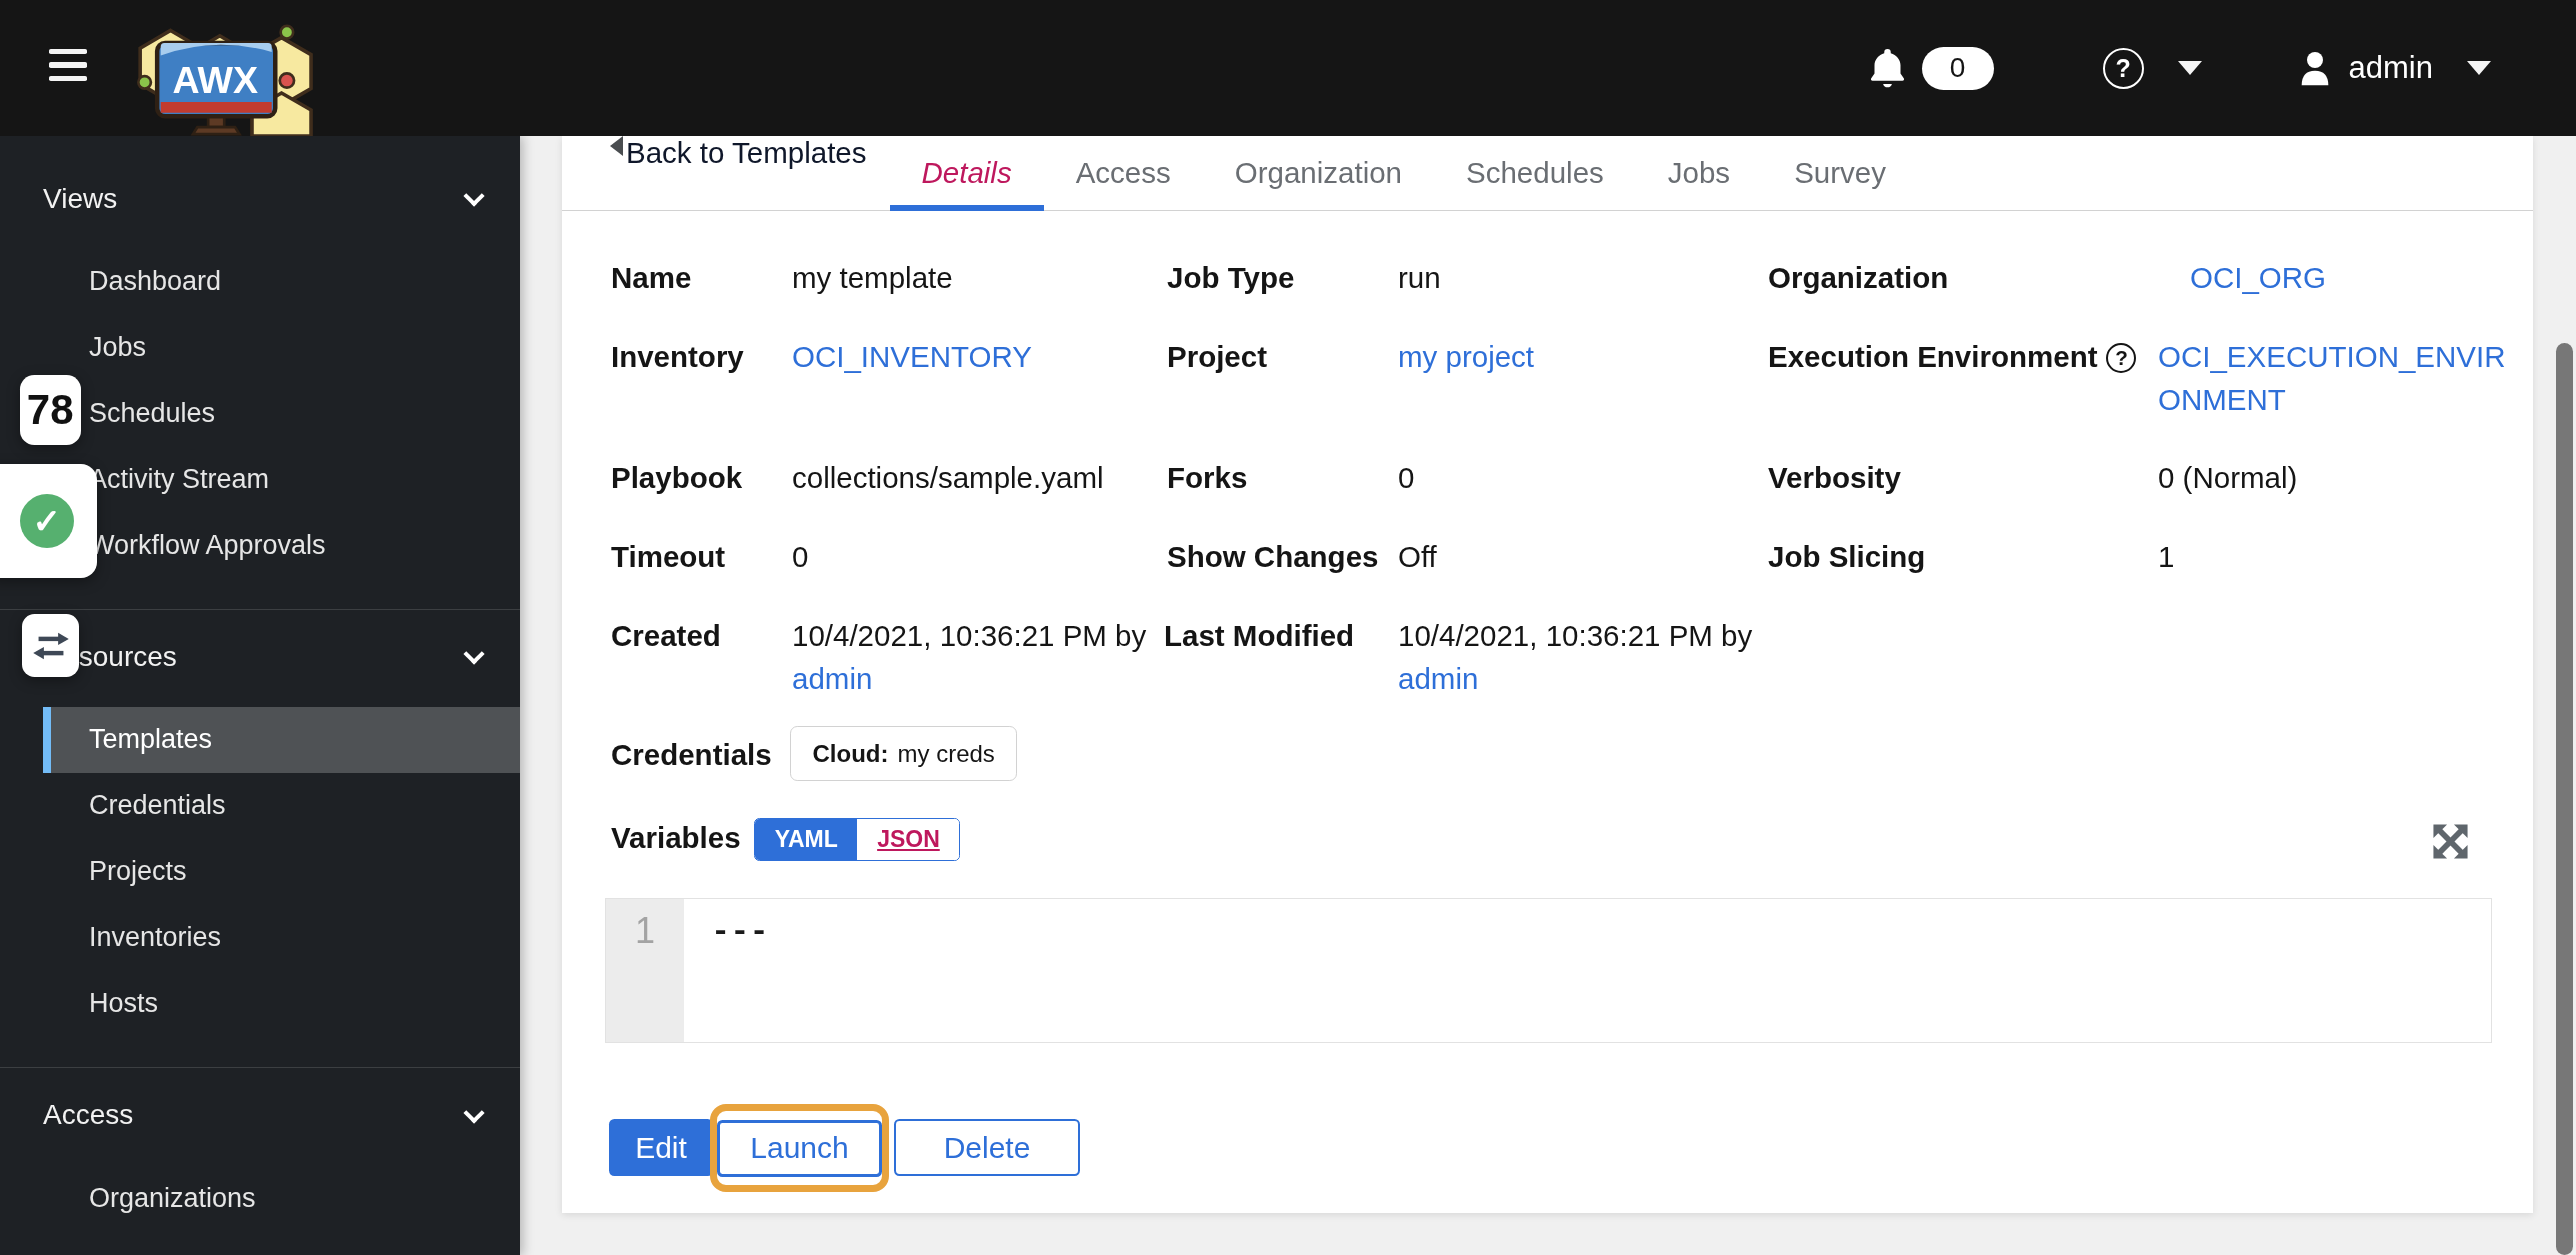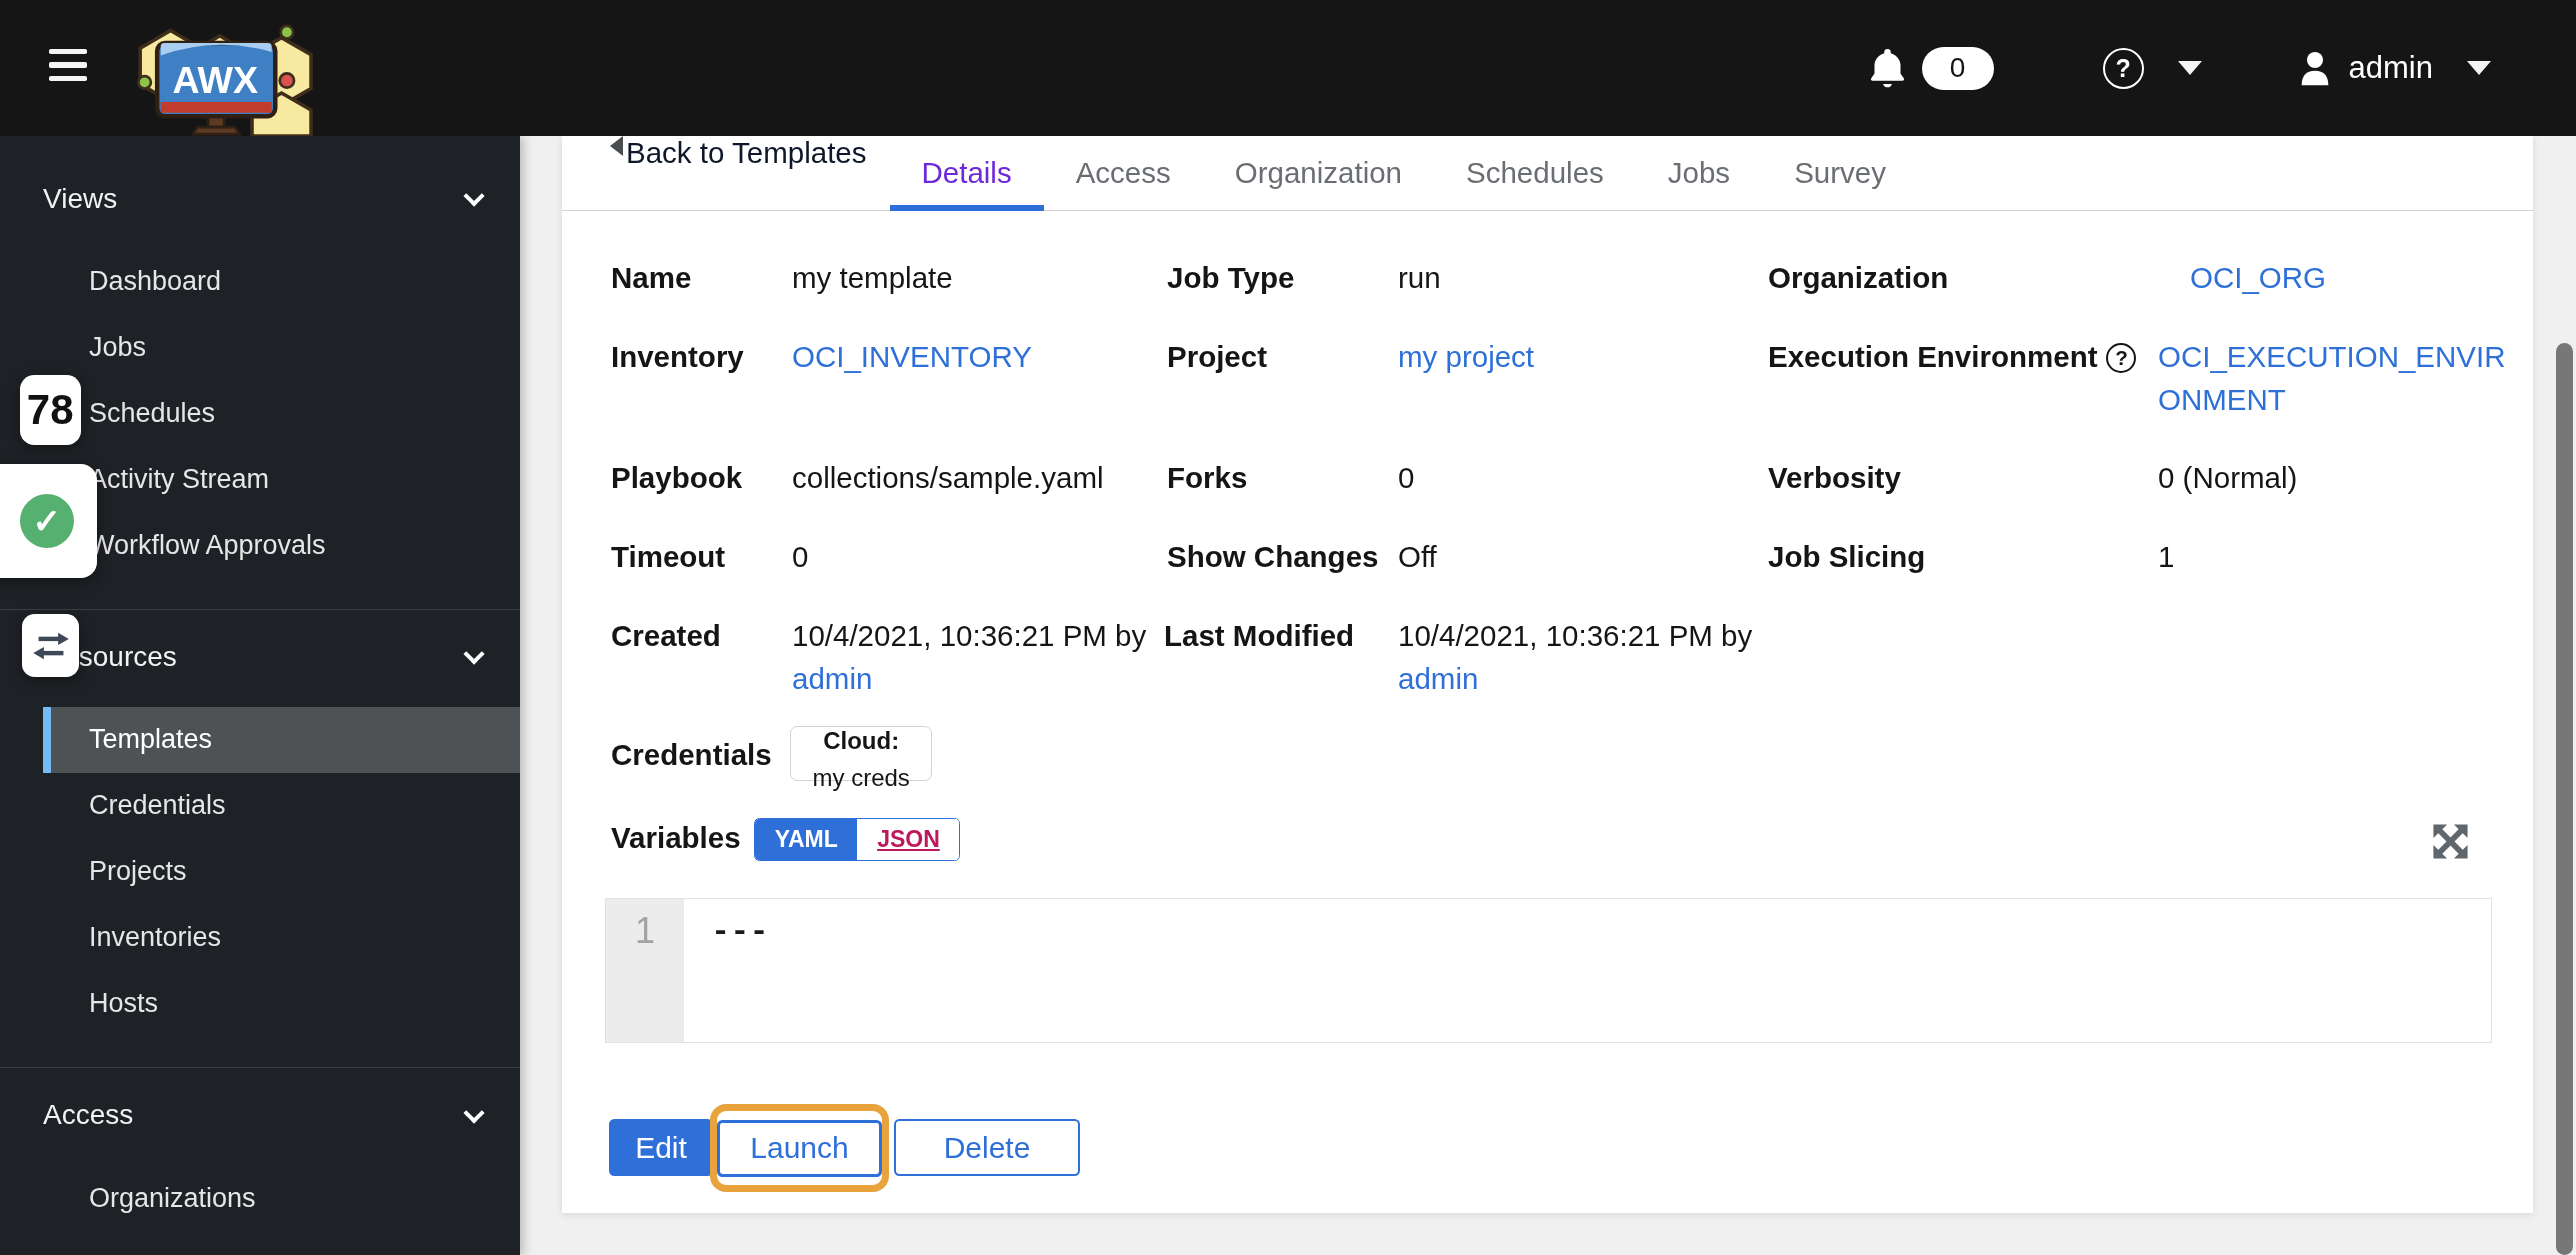--- a/index.html
+++ b/index.html
@@ -52,21 +52,21 @@
   
   .card { position:absolute; left:562px; top:136px; width:1971px; height:1077px; background:#fff;
           box-shadow:0 1.8px 7.2px rgba(0,0,0,0.10); z-index:5; }
 
   .tabbar { position:absolute; left:0; top:0; width:1971px; height:75px; border-bottom:0.9px solid #d2d2d2;
             display:flex; align-items:stretch; padding-left:25px; }
   .backlink { display:flex; align-items:flex-start; gap:3px; padding:0 23px; color:#0f172a; font-size:29.5px; cursor:pointer; }
   .caret-left { width:0; height:0; border-top:10.7px solid transparent; border-bottom:10.7px solid transparent;
                 border-right:13.4px solid #4a4d50; }
   .tab { position:relative; display:flex; align-items:center; padding:0 32px; color:#6a6e73; font-size:29.5px; cursor:pointer; }
-  .tab.active { color:#6d28d9; font-weight:500; }
+  .tab.active { color:#be185d; font-weight:500;font-style:italic; }
   .tab.active::after { content:""; position:absolute; left:0; right:0; bottom:-0.9px; height:6.3px; background:#2e6fd8; }
 
   .f { position:absolute; font-size:29.5px; line-height:43px; }
   .f-label { font-weight:bold; color:#151515; }
   .lnk { color:#2e6fd8; text-decoration:none; cursor:pointer; }
   .wrapval { width:367px; overflow-wrap:anywhere; word-break:break-all; }
   .qmark { display:inline-flex; width:30px; height:30px; border:2.7px solid #151515; border-radius:50%;
            align-items:center; justify-content:center; font-size:20.6px; font-weight:bold; vertical-align:1.8px; margin-left:9px; }
   .qmark::before { content:"?"; }
 
@@ -238,21 +238,21 @@
       <span>10/4/2021, 10:36:21 PM by</span><br>
       <a class="lnk">admin</a>
     </div>
     <div class="f f-label" style="left:602px; top:478px;">Last Modified</div>
     <div class="f" style="left:836px; top:478px; width:358px;">
       <span>10/4/2021, 10:36:21 PM by</span><br>
       <a class="lnk">admin</a>
     </div>
 
     <div class="f f-label" style="left:49px; top:597px;">Credentials</div>
-    <div class="chip" style="left:228px; top:590px;flex-direction:column;">
+    <div class="chip" style="left:228px; top:590px;">
       <b>Cloud:</b>
       <span>my creds</span>
     </div>
 
     <div class="f f-label" style="left:49px; top:680px;">Variables</div>
     <div class="toggle" style="left:192px; top:682px;">
       <div class="tg on">YAML</div>
       <div class="tg off">JSON</div>
     </div>
     <svg class="expand" viewBox="0 0 36 36">

